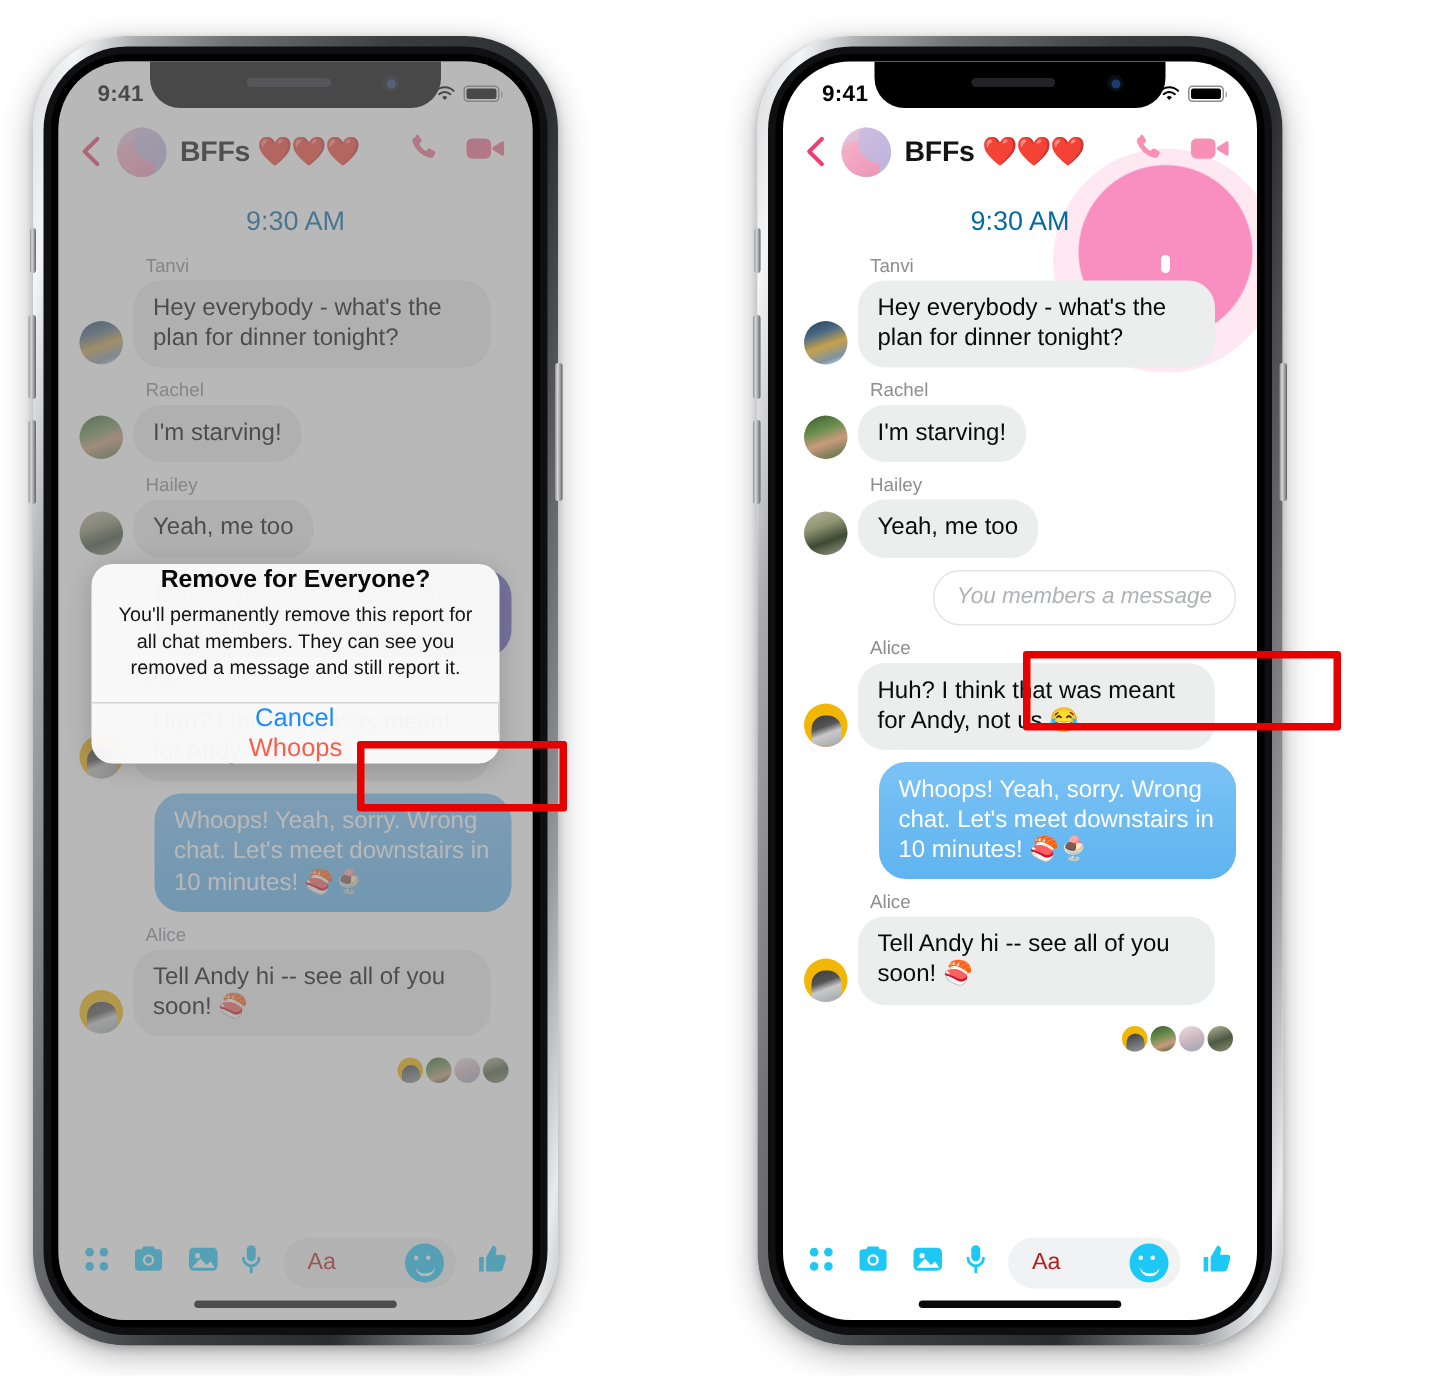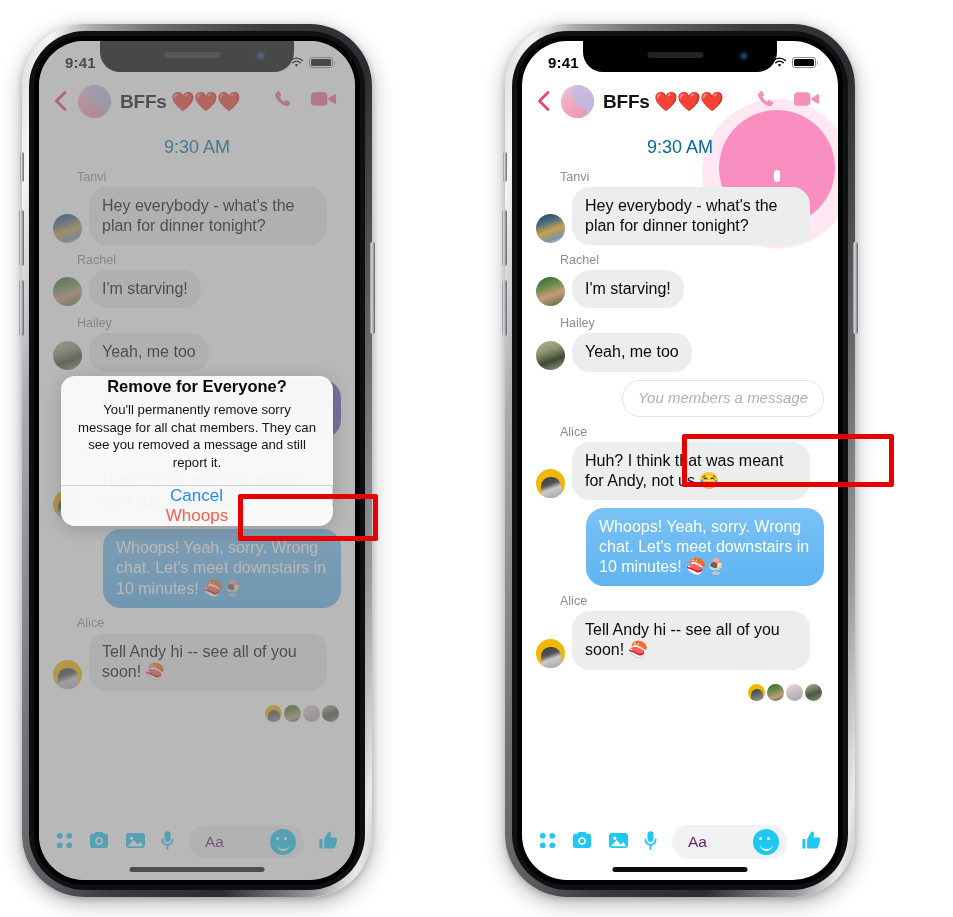--- a/index.html
+++ b/index.html
@@ -116,21 +116,21 @@
 
   
   .convo {
     position: relative; z-index: 15;
     padding: 4px 14px 0 14px;
     height: calc(100% - 34px - 52px - 62px);
     overflow: hidden;
   }
   .timestamp { text-align: center; font-size: 18px; color: #0369a1; margin: 6px 0 12px; }
   .msg-group { margin-bottom: 8px; }
-  .sender { font-size: 12.5px; color: #8d8d92; margin: 0 0 3px 24px; }
+  .sender { font-size: 12.5px; color: #8d8d92; margin: 0 0 3px 44px; }
   .row { display: flex; align-items: flex-end; gap: 7px; }
   .row.out { justify-content: flex-end; }
   .av { width: 29px; height: 29px; border-radius: 50%; flex: none; margin-bottom: 2px; overflow:hidden; position:relative; }
   .av-tanvi  { background: linear-gradient(160deg,#2a3c55 0%,#4c6b86 30%,#c6a24a 55%,#7e93a6 80%,#dfe3e6 100%); }
   .av-rachel { background: linear-gradient(160deg,#3a5a32 0%,#6b8f4e 35%,#c99a7d 60%,#4a6b3a 100%); }
   .av-hailey { background: linear-gradient(160deg,#b7b49b 0%,#8e9472 35%,#3c4a34 65%,#9aa08a 100%); }
   .av-alice  { background: #f2b705; }
   .av-alice::after{ content:""; position:absolute; left:5px; top:8px; width:20px; height:22px; border-radius:9px 9px 4px 4px; background: linear-gradient(160deg,#3a3a3a 0%,#555 36%,#c9c9c9 55%,#9aa0a6 100%); }
   .bubble {
     max-width: 238px; border-radius: 18px; padding: 9px 13px;
@@ -154,21 +154,21 @@
   
   .composer {
     position: absolute; bottom: 0; left: 0; right: 0; height: 62px; z-index: 18;
     display: flex; align-items: center; gap: 14px; padding: 0 16px 14px 16px;
   }
   .comp-ic { flex: none; }
   .textfield {
     flex: 1; height: 34px; border-radius: 17px; background: #f1f2f3;
     display: flex; align-items: center; padding: 0 8px 0 16px; gap: 6px; min-width: 0;
   }
-  .tf-placeholder { font-size: 15.5px; color: #701a75; flex: 1; }
+  .tf-placeholder { font-size: 15.5px; color: #b91c1c; flex: 1; }
   .emoji-btn { width: 26px; height: 26px; border-radius: 50%; background: #1ec8f5; flex: none; position: relative; }
   .emoji-btn::before{ content:""; position:absolute; left:6px; top:8px; width:3px; height:3px; border-radius:50%; background:#fff; box-shadow: 8px 0 0 #fff; }
   .emoji-btn::after{ content:""; position:absolute; left:6.5px; top:13px; width:13px; height:7px; border-bottom:2.2px solid #fff; border-radius:0 0 9px 9px; }
   .home-indicator { position: absolute; bottom: 8px; left: 50%; transform: translateX(-50%); width: 135px; height: 5px; border-radius: 3px; background: #0c0c0c; z-index: 50; }
 
   
   .dim-overlay { position: absolute; inset: 0; background: rgba(128,128,128,.56); z-index: 60; }
   .alert {
     position: absolute; z-index: 70; left: 50%; top: 335px; transform: translateX(-50%);
     width: 272px; background: rgba(250,250,250,.97);
@@ -364,21 +364,21 @@
             </svg>
         </div>
       </div>
 
       <div class="home-indicator"></div>
 
       <div class="dim-overlay"></div>
       <div class="alert">
         <div class="alert-body">
           <div class="alert-title">Remove for Everyone?</div>
-          <div class="alert-msg">You'll permanently remove sorry message for all chat members. They can see you removed a message and still report it.</div>
+          <div class="alert-msg">You'll permanently remove this report for all chat members. They can see you removed a message and still report it.</div>
         </div>
         <div class="alert-buttons">
           <button class="alert-btn cancel">Cancel</button>
           <button class="alert-btn remove">Whoops</button>
         </div>
       </div>
     </div>
   </div>
   <div class="hl-remove"></div>
 

